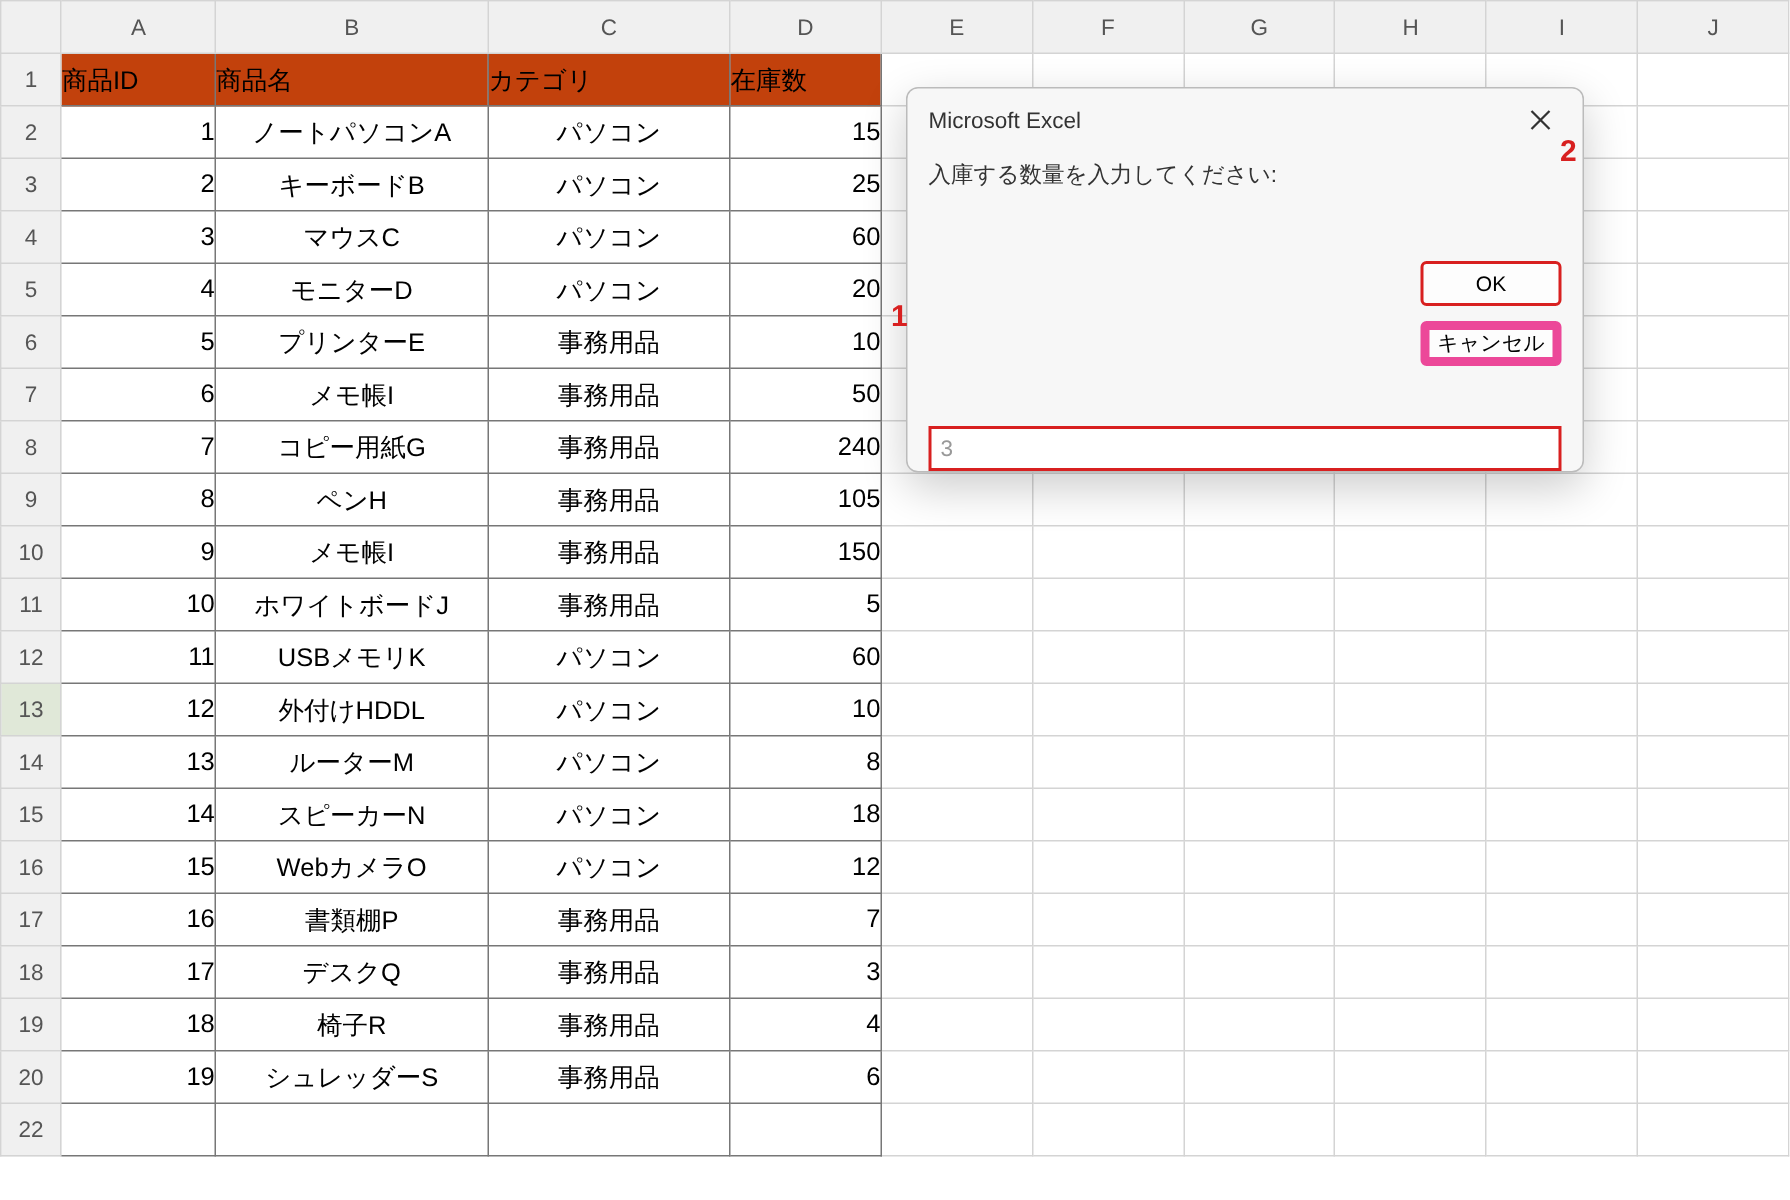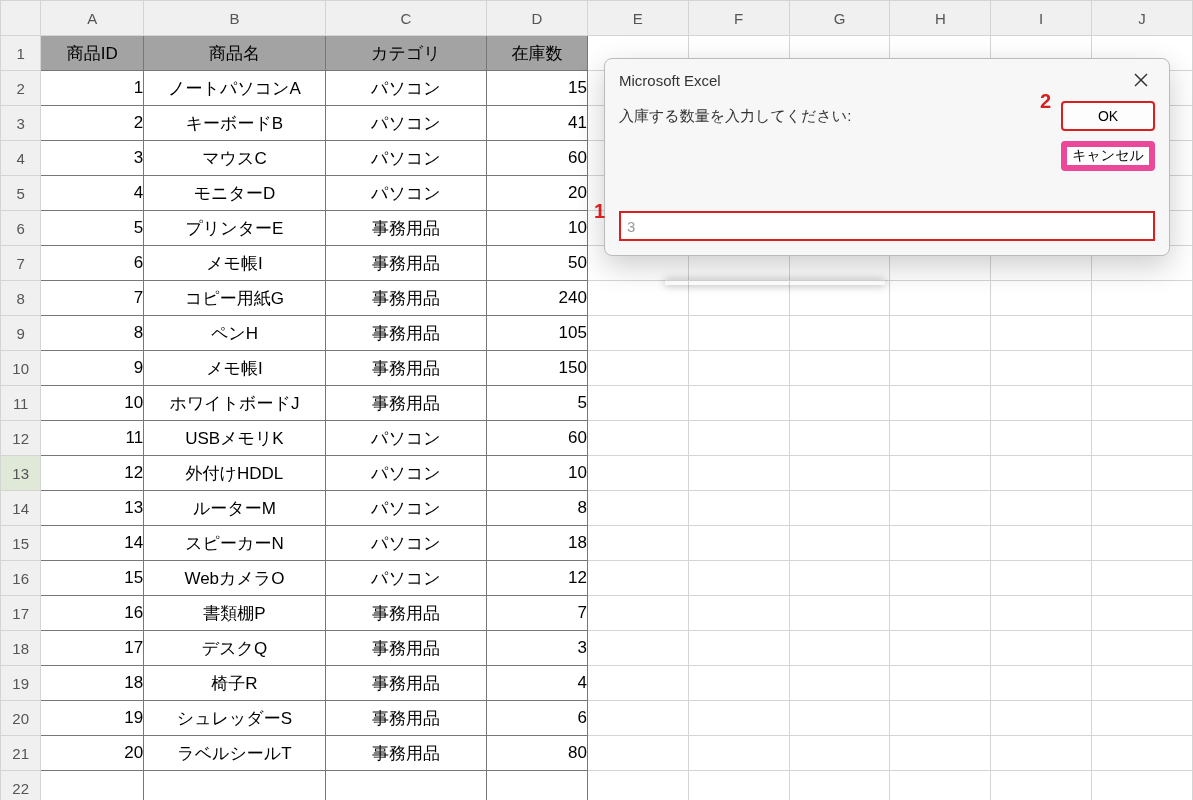--- a/index.html
+++ b/index.html
@@ -40,22 +40,22 @@
     width: 40px;
     background: #f0f0f0;
     text-align: center;
     color: #555;
     font-size: 15px;
   }
   .row-header.selected {
     background: #e0e8d8;
   }
   .data-header {
-    background: #a3a3a3;
-    text-align: center;
+    background: #c2410c;
+    text-align: left;
     font-size: 17px;
     border: 1px solid #777 !important;
     margin-left: 13px;
   }
   .data-cell {
     border: 1px solid #777 !important;
     padding: 0 4px;
     font-size: 17px;
   }
   .data-cell.num { text-align: right; }
@@ -72,27 +72,26 @@
     top: 280px;
     width: 220px;
     height: 5px;
     box-shadow: 0 0 8px rgba(0,0,0,0.35);
     z-index: 5;
   }
   .dialog {
     position: absolute;
     left: 604px;
     top: 58px;
-    width: 566px;
+    width: 452px;
     background: #f7f7f7;
     border: 1px solid #bbb;
     border-radius: 8px;
     box-shadow: 0 10px 30px rgba(0,0,0,0.2);
     z-index: 10;
-    padding-bottom: 14px;
   }
   .dialog-titlebar {
     display: flex;
     align-items: center;
     padding: 10px 14px 6px 14px;
   }
   .dialog-title {
     flex: 1;
     font-size: 15px;
     color: #333;
@@ -103,32 +102,34 @@
     display: flex;
     align-items: center;
     justify-content: center;
     font-size: 18px;
     color: #333;
     cursor: pointer;
   }
   .dialog-body {
     display: flex;
     padding: 4px 14px 0 14px;
+    flex-direction: column;
   }
   .dialog-prompt {
     flex: 1;
     font-size: 15px;
     color: #333;
     padding-top: 6px;
   }
   .dialog-buttons {
     display: flex;
     flex-direction: column;
     gap: 10px;
     align-items: flex-end;
+    margin-top: 48px;
   }
   .dialog-btn {
     min-width: 94px;
     height: 30px;
     background: #fdfdfd;
     border: 6px solid #ec4899;
     border-radius: 4px;
     font-size: 14px;
     display: flex;
     align-items: center;
@@ -204,21 +205,21 @@
         <td></td>
         <td></td>
         <td></td>
         <td></td>
       </tr>
       <tr>
         <td class="row-header">3</td>
         <td class="data-cell num">2</td>
         <td class="data-cell txt">キーボードB</td>
         <td class="data-cell txt">パソコン</td>
-        <td class="data-cell num">41</td>
+        <td class="data-cell num">25</td>
         <td></td>
         <td></td>
         <td></td>
         <td></td>
         <td></td>
         <td></td>
       </tr>
       <tr>
         <td class="row-header">4</td>
         <td class="data-cell num">3</td>
@@ -426,33 +427,20 @@
         <td></td>
         <td></td>
         <td></td>
       </tr>
       <tr>
         <td class="row-header">20</td>
         <td class="data-cell num">19</td>
         <td class="data-cell txt">シュレッダーS</td>
         <td class="data-cell txt">事務用品</td>
         <td class="data-cell num">6</td>
-        <td></td>
-        <td></td>
-        <td></td>
-        <td></td>
-        <td></td>
-        <td></td>
-      </tr>
-      <tr>
-        <td class="row-header">21</td>
-        <td class="data-cell num">20</td>
-        <td class="data-cell txt">ラベルシールT</td>
-        <td class="data-cell txt">事務用品</td>
-        <td class="data-cell num">80</td>
         <td></td>
         <td></td>
         <td></td>
         <td></td>
         <td></td>
         <td></td>
       </tr>
       <tr>
         <td class="row-header">22</td>
         <td class="data-cell txt"></td>

